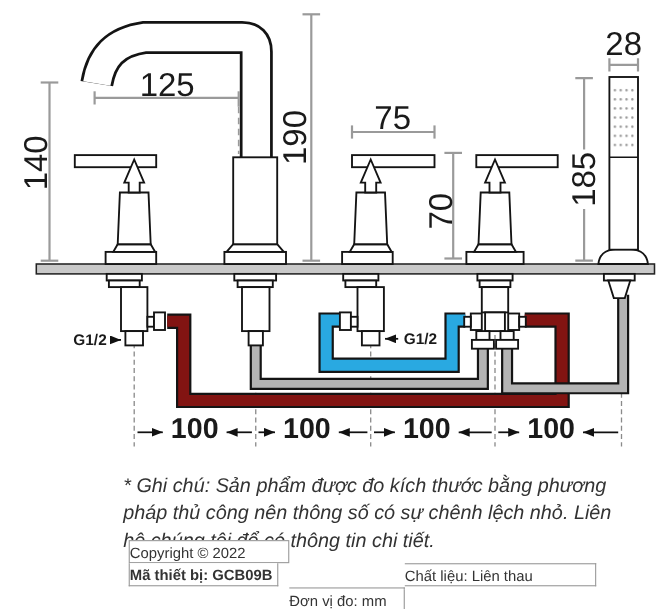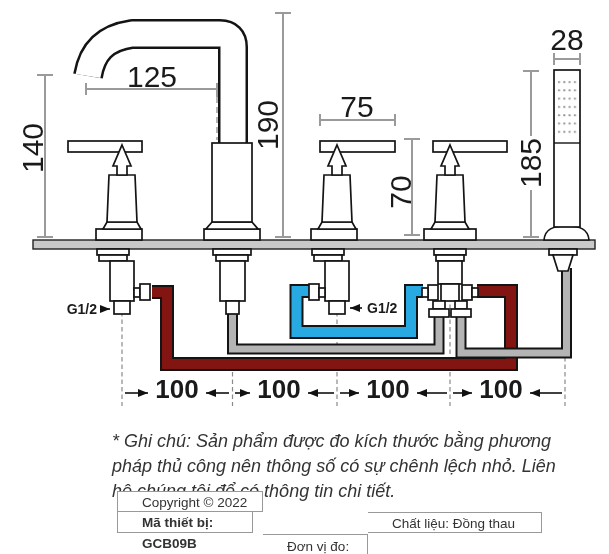--- a/index.html
+++ b/index.html
@@ -11,21 +11,21 @@
   .dimdash{stroke:#9a9a9a;stroke-width:1.5;fill:none;stroke-dasharray:6 4;}
   .cline{stroke:#8a8a8a;stroke-width:1.2;fill:none;stroke-dasharray:4.5 3;}
   .part{fill:#ffffff;stroke:#141414;stroke-width:1.7;stroke-linejoin:miter;}
   .dimtext{font-size:30px;}
   .spacetext{font-size:26px;font-weight:bold;}
   .threadtext{font-size:14px;font-weight:bold;}
   .arrline{stroke:#111;stroke-width:1.6;fill:none;}
   #note{position:absolute;left:112px;top:429px;width:456px;font-size:18px;
         font-style:italic;color:#333;line-height:1.4;}
   .tbl-cell{position:absolute;height:21px;line-height:21px;font-size:13.5px;color:#333;
-            padding-left:24px;box-sizing:border-box;border:1px solid #999;background:#fff;}
+            padding-left:0;box-sizing:border-box;border:1px solid #999;background:#fff;}
   .no-top{border-top:none;} .no-left{border-left:none;}
   .bold{font-weight:bold;}
 </style>
 </head>
 <body>
 
 <div id="page">
 
 <svg id="drawing" width="609" height="420" viewBox="0 0 609 420">
   <defs>
@@ -208,16 +208,16 @@
   </g>
 </svg>
 
 <div id="note">* Ghi chú: Sản phẩm được đo kích thước bằng phương pháp thủ công nên thông số có sự chênh lệch nhỏ. Liên hệ chúng tôi để có thông tin chi tiết.</div>
 
 <div>
   <div class="tbl-cell" style="left:117px;top:491px;width:146px;">Copyright © 2022</div>
   <div class="tbl-cell no-left" style="left:263px;top:491px;width:105px;margin-top:43px;">KanLy®</div>
   <div class="tbl-cell no-top bold" style="left:117px;top:512px;width:136px;">Mã thiết bị: GCB09B</div>
   <div class="tbl-cell no-top no-left" style="left:263px;top:536px;width:105px;">Đơn vị đo: mm</div>
-  <div class="tbl-cell no-left" style="left:368px;top:512px;width:174px;">Chất liệu: Đồng thau</div>
+  <div class="tbl-cell no-left" style="left:368px;top:512px;width:174px;">Chất liệu: Liên thau</div>
 </div>
 
 </div>
 
 </body></html>

